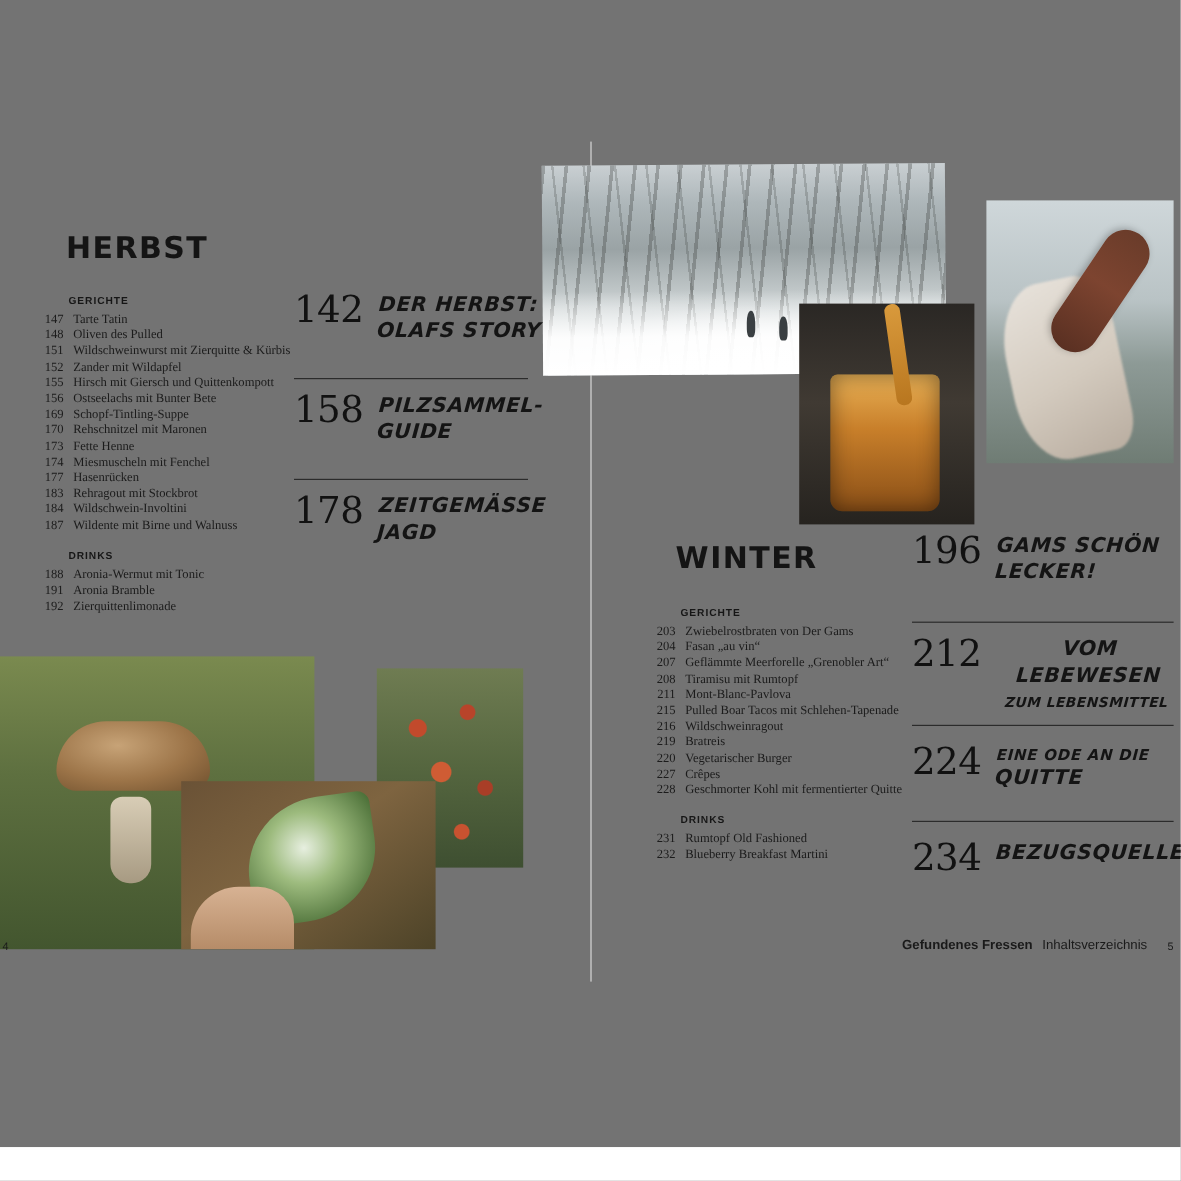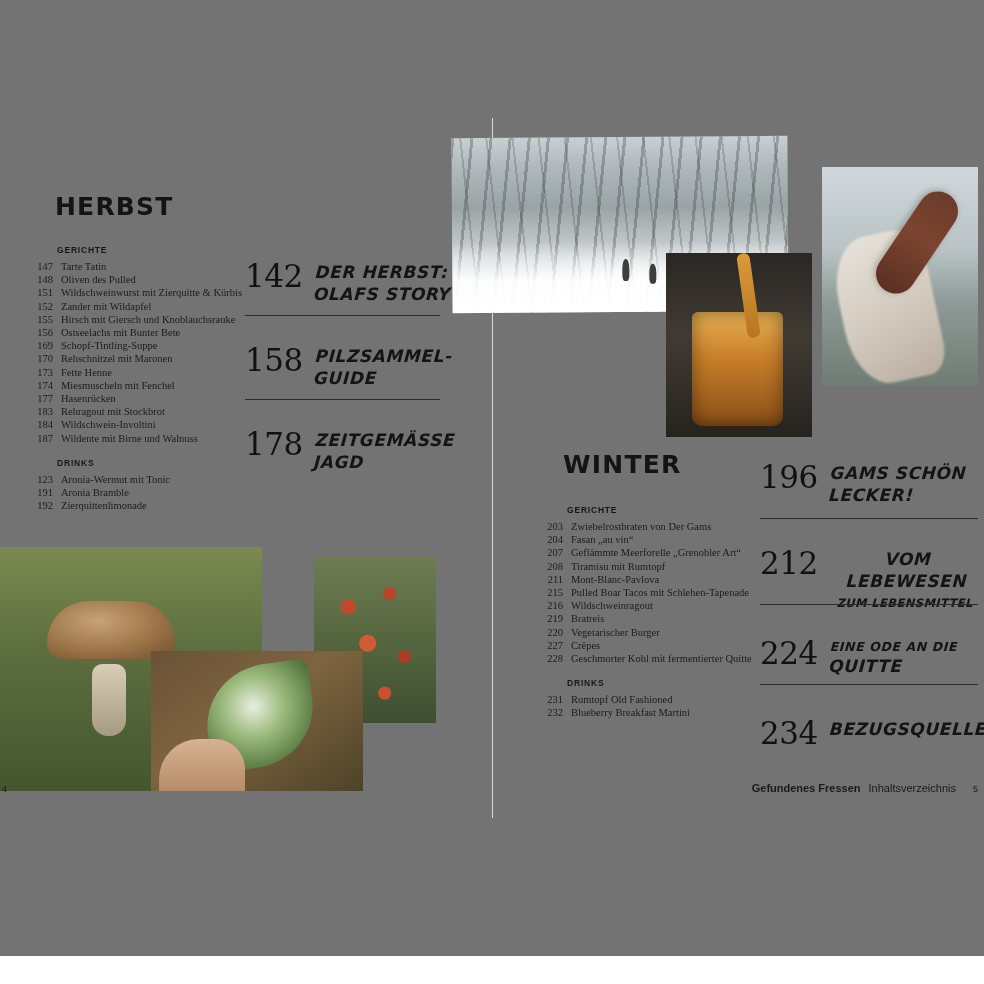--- a/index.html
+++ b/index.html
@@ -69,21 +69,20 @@
   }
   #winter-list .entry .pg { width: 26px; }
   .entry .tt { flex: 1; }
   .entry .tt .cont { display: block; padding-left: 14px; }
 
   
   .feature {
     position: absolute;
     display: flex;
     align-items: flex-start;
-    margin-top: 18px;
   }
   .feature .num {
     font-family: "DejaVu Serif", serif;
     font-size: 31px;
     line-height: 31px;
     color: #111;
     flex: none;
     padding-right: 12px;
     letter-spacing: -0.5px;
   }
@@ -319,21 +318,21 @@
     <div class="entry">
         <span class="pg">151</span>
         <span class="tt">Wildschweinwurst mit Zierquitte &amp; Kürbis</span>
       </div>
     <div class="entry">
         <span class="pg">152</span>
         <span class="tt">Zander mit Wildapfel</span>
       </div>
     <div class="entry">
         <span class="pg">155</span>
-        <span class="tt">Hirsch mit Giersch und Knoblauchsrauke</span>
+        <span class="tt">Hirsch mit Giersch und Quittenkompott</span>
       </div>
     <div class="entry">
         <span class="pg">156</span>
         <span class="tt">Ostseelachs mit Bunter Bete</span>
       </div>
     <div class="entry">
         <span class="pg">169</span>
         <span class="tt">Schopf-Tintling-Suppe</span>
       </div>
     <div class="entry">
@@ -361,21 +360,21 @@
         <span class="tt">Wildschwein-Involtini</span>
       </div>
     <div class="entry">
         <span class="pg">187</span>
         <span class="tt">Wildente mit Birne und Walnuss</span>
       </div>
 
     <div class="list-heading second">DRINKS</div>
 
     <div class="entry">
-        <span class="pg">123</span>
+        <span class="pg">188</span>
         <span class="tt">Aronia-Wermut mit Tonic</span>
       </div>
     <div class="entry">
         <span class="pg">191</span>
         <span class="tt">Aronia Bramble</span>
       </div>
     <div class="entry">
         <span class="pg">192</span>
         <span class="tt">Zierquittenlimonade</span>
       </div>

